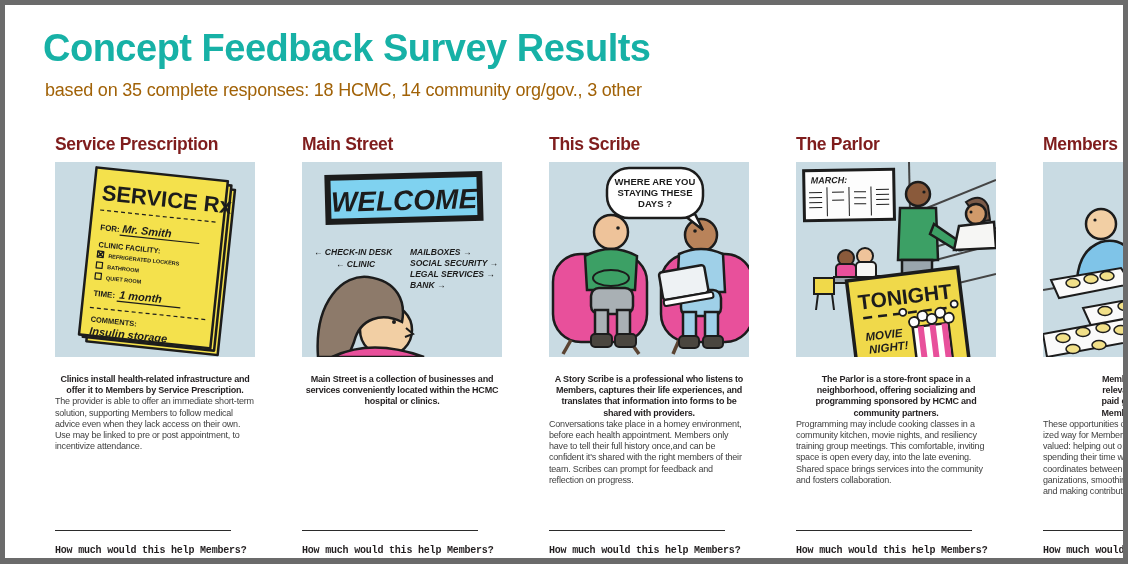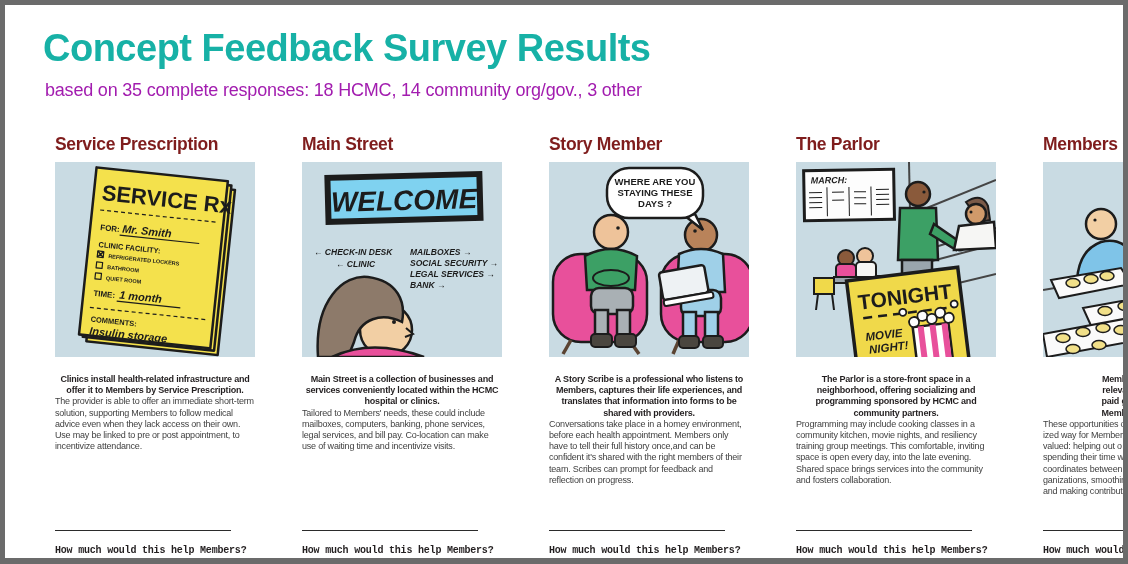--- a/index.html
+++ b/index.html
@@ -4,21 +4,21 @@
 <style>
   * { margin:0; padding:0; box-sizing:border-box; }
   html,body { width:1128px; height:564px; background:#fff; font-family:"Liberation Sans",sans-serif; }
   .frame {
     position:absolute; left:0; top:0; width:1128px; height:564px;
     background:#ffffff; border:5px solid #6b6b6b; border-bottom-width:6px;
     overflow:hidden;
   }
   .header { padding:24px 0 0 38px; }
   .page-title { font-size:38px; font-weight:bold; color:#17b1a6; letter-spacing:-0.5px; line-height:1.0; }
-  .page-subtitle { font-size:18px; color:#a21caf; letter-spacing:-0.2px; margin-top:13px; margin-left:2px; }
+  .page-subtitle { font-size:18px; color:#a16207; letter-spacing:-0.2px; margin-top:13px; margin-left:2px; }
   .cards { display:flex; gap:47px; padding-left:50px; margin-top:33px; width:max-content; }
   .card { position:relative; width:200px; flex:0 0 200px; height:416px; }
   .card-title { font-size:17.5px; font-weight:bold; color:#7f1d1d; letter-spacing:-0.3px; height:24px; }
   .illus { width:200px; height:195px; background:#c9dbe3; margin-top:4px; }
   .illus svg { display:block; width:200px; height:195px; }
   .desc { margin-top:17px; font-size:9px; line-height:11.2px; letter-spacing:-0.2px; color:#3f3f3f; width:200px; }
   .desc .bold-intro { display:block; font-weight:bold; color:#231f20;text-align:center; }
   .frag { white-space:nowrap; }
   .card-footer { position:absolute; left:0; top:396px; width:200px; }
   .rule { width:176px; border-top:1.4px solid #2b2b2b; }
@@ -96,30 +96,29 @@
             <circle cx="84" cy="168" r="26" fill="#f2cfa4" stroke="#1c1c1c" stroke-width="2.5"></circle>
             <path d="M16 195 C 12 138 42 112 66 115 C 96 119 104 140 100 160 C 80 150 58 156 52 180 L46 195 Z" fill="#8d7a6a" stroke="#1c1c1c" stroke-width="2.5"></path>
             <circle cx="92" cy="160" r="2" fill="#1c1c1c"></circle>
             <path d="M104 166 l7 6 l-8 3" fill="#f2cfa4" stroke="#1c1c1c" stroke-width="2"></path>
             <path d="M30 195 Q 70 176 122 195 Z" fill="#e8509b" stroke="#1c1c1c" stroke-width="2.5"></path>
           </g>
         </svg>
       </div>
       <p class="desc">
         <span class="bold-intro">Main Street is a collection of businesses and services conveniently located within the HCMC hospital or clinics.</span>
-        <span>Tailored to Members' needs, these could include mailboxes, computers, banking, phone services, legal services, and bill pay. Co-location can make use of waiting time and incentivize visits.</span>
-      </p>
-      <div class="card-footer">
-        <div class="rule"></div>
-        <div class="question">How much would this help Members?</div>
-      </div>
-    </section>
-
-    <section class="card">
-      <h2 class="card-title">Story Member</h2>
+      </p>
+      <div class="card-footer">
+        <div class="rule"></div>
+        <div class="question">How much would this help Members?</div>
+      </div>
+    </section>
+
+    <section class="card">
+      <h2 class="card-title">This Scribe</h2>
       <div class="illus">
         <svg viewBox="0 0 200 195">
           <g>
             <rect x="4" y="92" width="94" height="88" rx="28" fill="#e8509b" stroke="#1c1c1c" stroke-width="2.5"></rect>
             <line x1="22" y1="178" x2="14" y2="192" stroke="#5a4332" stroke-width="3.5"></line>
             <line x1="80" y1="178" x2="90" y2="192" stroke="#5a4332" stroke-width="3.5"></line>
           </g>
           <g>
             <rect x="112" y="92" width="92" height="88" rx="28" fill="#e8509b" stroke="#1c1c1c" stroke-width="2.5"></rect>
             <line x1="130" y1="178" x2="124" y2="192" stroke="#5a4332" stroke-width="3.5"></line>

